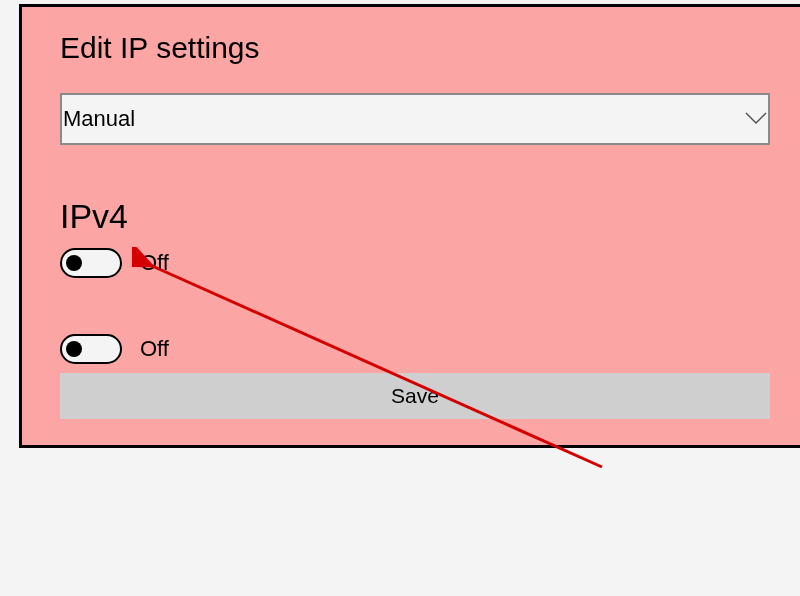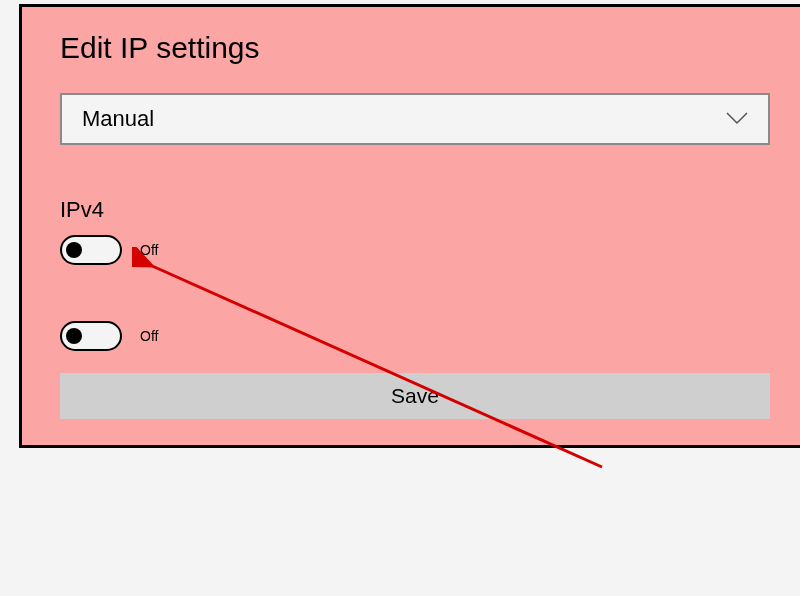--- a/index.html
+++ b/index.html
@@ -31,40 +31,40 @@
     margin-top: 4px;
   }
   .dropdown {
     width: 100%;
     height: 52px;
     border: 2px solid #8a8a8a;
     background: #f4f4f4;
     display: flex;
     align-items: center;
     justify-content: space-between;
-    padding: 0 20px;
+    padding: 0 1px;
     cursor: pointer;
     margin-bottom: 52px;
   }
   .dropdown-label {
     font-size: 22px;
   }
   .chevron {
     width: 22px;
     height: 14px;
     display: flex;
     align-items: center;
     justify-content: center;
   }
   .chevron svg {
     width: 22px;
     height: 14px;
   }
   .section-label {
-    font-size: 22px;
+    font-size: 34px;
     font-weight: 400;
     margin-bottom: 12px;
   }
   .toggle-row {
     display: flex;
     align-items: center;
     gap: 18px;
     margin-bottom: 56px;
   }
   .toggle {
@@ -80,21 +80,21 @@
     position: absolute;
     left: 4px;
     top: 50%;
     transform: translateY(-50%);
     width: 16px;
     height: 16px;
     background: #000;
     border-radius: 50%;
   }
   .toggle-state {
-    font-size: 14px;
+    font-size: 22px;
   }
   .button-row {
     position: absolute;
     left: 38px;
     right: 38px;
     bottom: 26px;
     display: flex;
     gap: 20px;
   }
   .btn {

